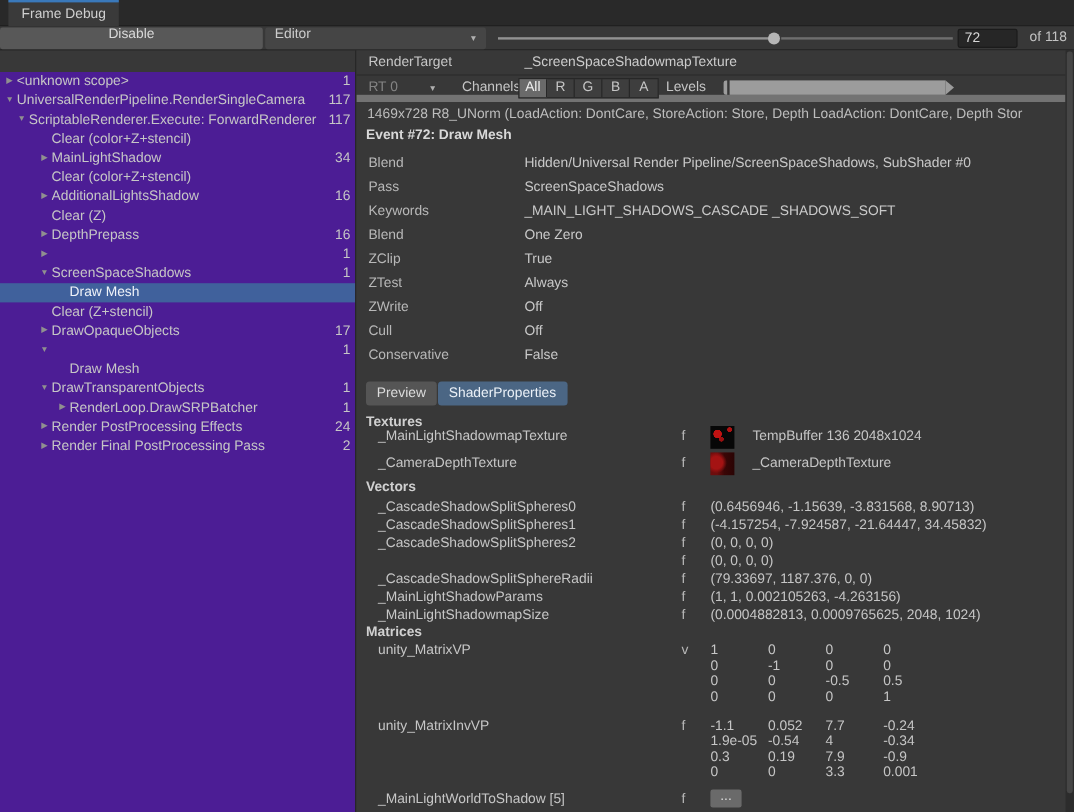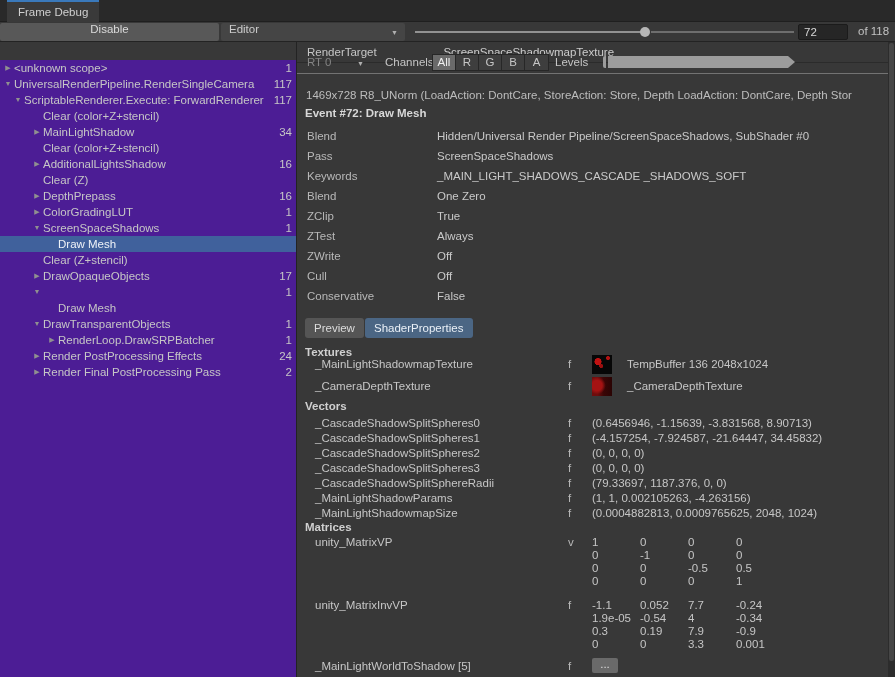--- a/index.html
+++ b/index.html
@@ -30,21 +30,21 @@
   .arr{position:absolute;top:0;width:12px;height:16px;font-size:7px;color:#909090;line-height:16px;text-align:center;}
   .tlabel{position:absolute;top:0;right:30px;overflow:hidden;white-space:nowrap;}
   .tcount{position:absolute;top:0;right:4px;}
   .vdiv{position:absolute;left:296px;top:42px;width:1px;height:635px;background:#232323;}
 
   
   .detail{position:absolute;left:297px;top:42px;width:591px;height:635px;background:#383838;overflow:hidden;}
   .hrow1{position:absolute;left:0;top:0;width:591px;height:21px;line-height:21px;border-bottom:1px solid #2b2b2b;}
   .hrow1 .lab{position:absolute;left:10px;}
   .hrow1 .val{position:absolute;left:140px;color:#cccccc;}
-  .hrow2{position:absolute;left:0;top:10px;width:591px;height:22px;border-bottom:1px solid #737373;}
+  .hrow2{position:absolute;left:0;top:21px;width:591px;height:22px;border-bottom:6px solid #737373;}
   .rt0{position:absolute;left:10px;top:4px;color:#848484;}
   .rt0c{position:absolute;left:60px;top:8px;}
   .chlab{position:absolute;left:88px;top:4px;}
   .chgrp{position:absolute;left:135px;top:2px;height:17px;display:flex;border:1px solid #272727;background:#3e3e3e;}
   .chbtn{width:23px;text-align:center;line-height:15px;border-right:1px solid #272727;color:#c6c6c6;cursor:default;}
   .chbtn:last-child{border-right:none;}
   .chbtn.sel{background:#6a6a6a;color:#efefef;}
   .lvlab{position:absolute;left:258px;top:4px;}
   .lvbar{position:absolute;left:306px;top:4px;width:192px;height:12px;}
   .lvl-l{position:absolute;left:0;top:0;width:3px;height:12px;background:#9c9c9c;border-radius:2px 0 0 2px;}
@@ -147,21 +147,20 @@
     <div class="trow" style="top:112px">
         <span class="tlabel" style="left:43px">Clear (Z)</span>
       </div>
     <div class="trow" style="top:128px">
         <span class="arr" style="left:31px">▶</span>
         <span class="tlabel" style="left:43px">DepthPrepass</span>
         <span class="tcount">16</span>
       </div>
     <div class="trow" style="top:144px">
         <span class="arr" style="left:31px">▶</span>
-        <span class="tlabel" style="left:43px">ColorGradingLUT</span>
         <span class="tcount">1</span>
       </div>
     <div class="trow" style="top:160px">
         <span class="arr" style="left:31px">▼</span>
         <span class="tlabel" style="left:43px">ScreenSpaceShadows</span>
         <span class="tcount">1</span>
       </div>
     <div class="trow sel" style="top:176px">
         <span class="tlabel" style="left:58px">Draw Mesh</span>
       </div>
@@ -296,21 +295,20 @@
         <span class="vname">_CascadeShadowSplitSpheres1</span>
         <span class="ftype">f</span>
         <span class="vval">(-4.157254, -7.924587, -21.64447, 34.45832)</span>
       </div>
     <div class="vrow" style="top:404px">
         <span class="vname">_CascadeShadowSplitSpheres2</span>
         <span class="ftype">f</span>
         <span class="vval">(0, 0, 0, 0)</span>
       </div>
     <div class="vrow" style="top:419px">
-        <span class="vname">_CascadeShadowSplitSpheres3</span>
         <span class="ftype">f</span>
         <span class="vval">(0, 0, 0, 0)</span>
       </div>
     <div class="vrow" style="top:434px">
         <span class="vname">_CascadeShadowSplitSphereRadii</span>
         <span class="ftype">f</span>
         <span class="vval">(79.33697, 1187.376, 0, 0)</span>
       </div>
     <div class="vrow" style="top:449px">
         <span class="vname">_MainLightShadowParams</span>

